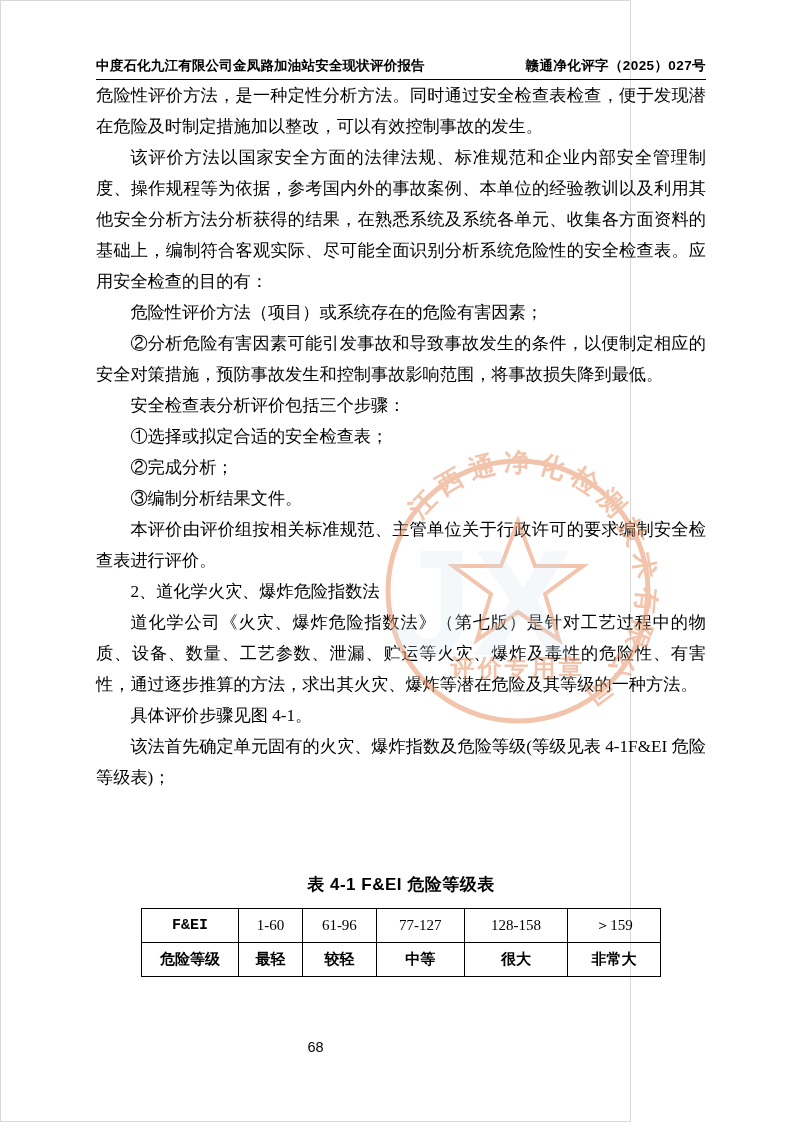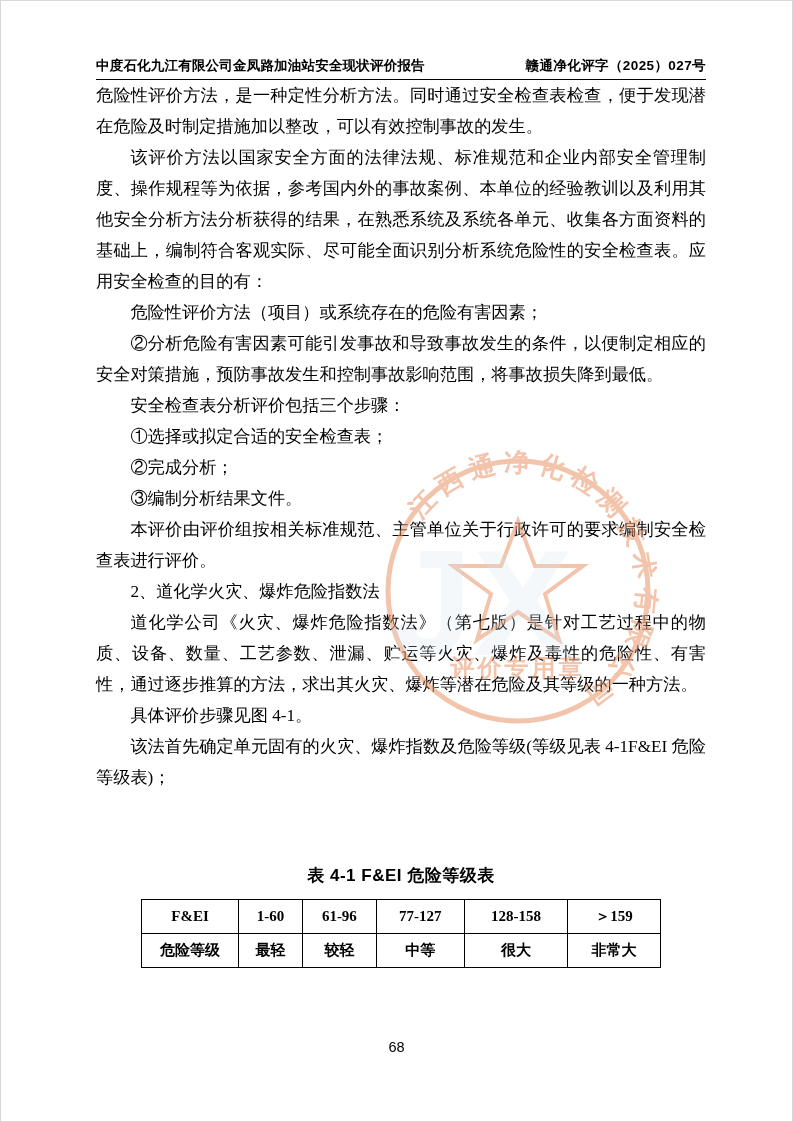--- a/index.html
+++ b/index.html
@@ -11,21 +11,21 @@
     height: 1122px;
     background: #ffffff;
     font-family: "Liberation Serif", "DejaVu Serif", serif;
     color: #000000;
     position: relative;
     overflow: hidden;
   }
   .page {
     position: absolute;
     left: 0; top: 0;
-    width: 793px;
+    width: 631px;
     height: 1122px;
     box-sizing: border-box;
     border: 1px solid #d8d8d8;
     padding-left: 48px;
   }
   .content {
     position: absolute;
     left: 95px;
     top: 56px;
     width: 610px;
@@ -60,39 +60,39 @@
     text-indent: 2em;
   }
   .spacer-lg { height: 62px; }
 
   
   .table-title {
     text-align: center;
     font-size: 17px;
     font-weight: bold;
     font-family: "Liberation Sans", sans-serif;
-    margin-top: 9px;
+    margin-top: 18px;
     letter-spacing: 0.5px;
   }
   table.fei {
     border-collapse: collapse;
     margin: 12px auto 0 auto;
     width: 520px;
   }
   table.fei td {
     border: 1.1px solid #000;
     height: 31px;
     text-align: center;
     vertical-align: middle;
     font-size: 15px;
-    font-family: Liberation Serif, serif;
+    font-family: Liberation Mono, monospace;
     font-weight: bold;
   }
   table.fei td.num {
-    font-weight: bold;
+    font-weight: normal;
     font-family: "Liberation Serif", serif;
   }
   table.fei td.lbl {
     width: 94px;
   }
 
   
   .page-number {
     position: absolute;
     left: 0;

